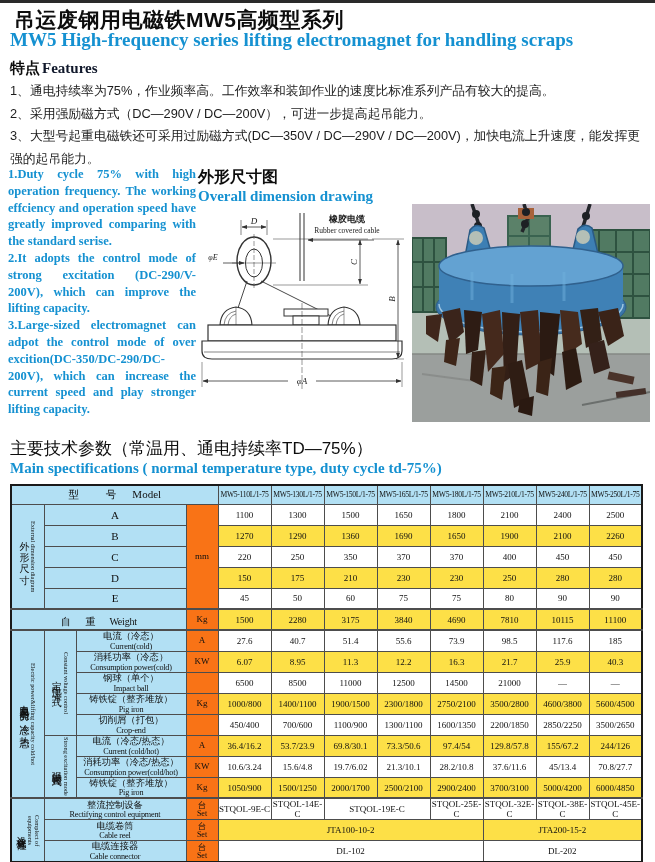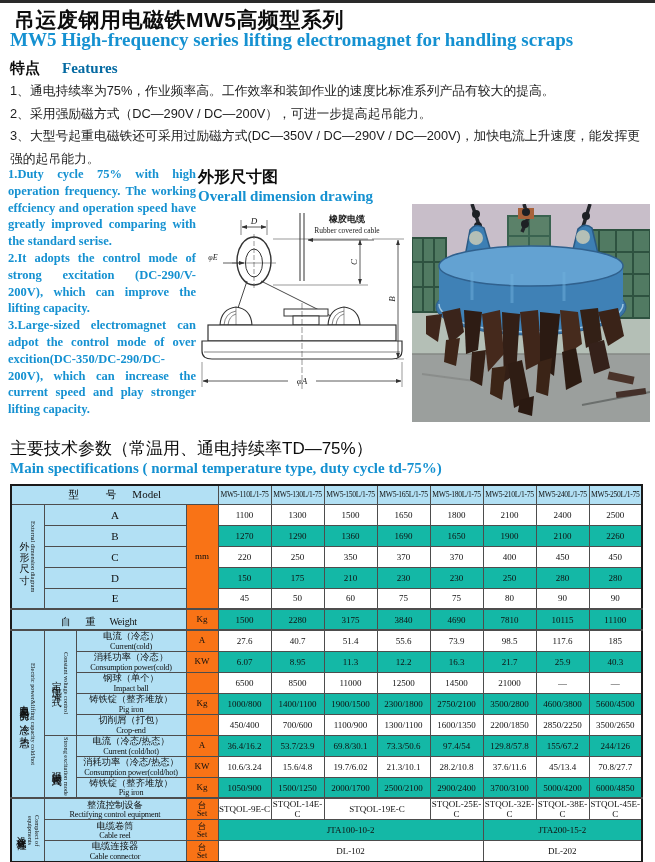--- a/index.html
+++ b/index.html
@@ -5,21 +5,21 @@
   html,body{margin:0;padding:0;background:#fff;}
   body{width:655px;height:862px;position:relative;overflow:hidden;
        font-family:"Liberation Sans","DejaVu Sans",sans-serif;color:#111;}
   .abs{position:absolute;}
   .topline{left:0;top:0;width:655px;height:3px;background:#2a2a2a;}
   .title-zh{left:14px;top:6px;font-size:21px;font-weight:bold;color:#0d0d0d;letter-spacing:.5px;}
   .title-en{left:10px;top:29px;font-size:19px;font-weight:bold;color:#1591d1;
             font-family:"Liberation Serif","DejaVu Serif",serif;}
   .feat-line{left:10px;top:59px;font-size:15px;font-weight:bold;}
   .feat-line .zh{color:#0d0d0d;}
-  .feat-line .en{color:#0369a1;font-family:"Liberation Serif",serif;margin-left:22px;}
+  .feat-line .en{color:#0f172a;font-family:"Liberation Serif",serif;margin-left:2px;}
   .feat-items{left:10px;top:80px;width:640px;font-size:12.8px;line-height:22.5px;color:#1c1c1c;}
   .feat-items p{margin:0;}
   .en-para{left:8px;top:166px;width:188px;color:#1591d1;font-weight:bold;
            font-family:"Liberation Serif","DejaVu Serif",serif;
            font-size:12.5px;line-height:16.8px;text-align:justify;}
   .en-para p{margin:0;}
   .dim-title-zh{left:198px;top:167px;font-size:16px;font-weight:bold;color:#0d0d0d;}
   .dim-title-en{left:198px;top:188px;font-size:15px;font-weight:bold;color:#1591d1;
                 font-family:"Liberation Serif",serif;}
   .dim-svg{left:196px;top:211px;}
@@ -34,21 +34,21 @@
      overflow:hidden;color:#101010;}
   tr{height:21px;}
   tr.hrow{height:19px;}
   .sep td{border-top-width:2px;}
   .hdr{background:#b2e0f4;font-family:"Liberation Serif",serif;font-size:7.6px;letter-spacing:-0.3px;}
   .mod-label .zh{font-size:10.5px;letter-spacing:12px;font-family:"Liberation Sans",sans-serif;}
   .mod-label .en{font-size:11px;letter-spacing:0;margin-left:4px;}
   .g,.sub,.lbl{background:#b2e0f4;}
   .unit{background:#f97316;font-family:"Liberation Serif",serif;font-size:9px;line-height:1.05;}
   .d{background:#fff;font-family:"Liberation Serif",serif;font-size:9px;}
-  .d.shade{background:#14b8a6;}
+  .d.shade{background:#fde047;}
   .letter{font-family:"Liberation Serif",serif;font-size:11px;}
   .lbl .zh{font-size:9.3px;line-height:1.15;}
   .lbl .en{font-family:"Liberation Serif",serif;font-size:8.2px;line-height:1.1;letter-spacing:-0.2px;}
   .wlabel .zh{font-size:10px;letter-spacing:6px;}
   .wlabel .en{font-family:"Liberation Serif",serif;font-size:10px;margin-left:8px;}
   .vwrap{display:flex;flex-direction:row;align-items:center;justify-content:center;
          gap:1px;margin:0 auto;overflow:hidden;}
   .vzh{writing-mode:vertical-rl;text-orientation:upright;font-size:10px;line-height:1;}
   .ven{writing-mode:vertical-rl;font-family:"Liberation Serif",serif;font-size:6.3px;line-height:1;}
   .sp-lg{letter-spacing:11px;}

